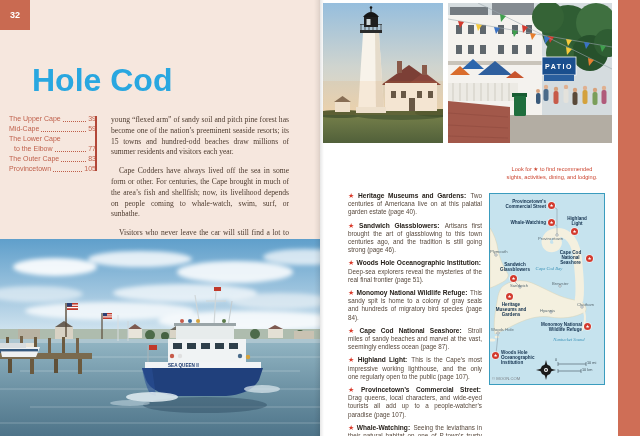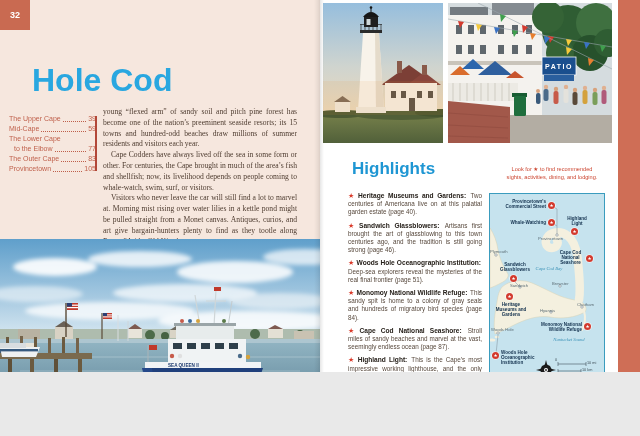--- a/index.html
+++ b/index.html
@@ -1,37 +1,37 @@
 <!DOCTYPE html>
 <html><head>
 <meta charset="utf-8">
 <style>
   html,body{margin:0;padding:0;background:#e9e9e9;}
-  .spread{position:relative;width:640px;height:372px;display:flex;font-family:"Liberation Sans",sans-serif;overflow:hidden;background:#0c4a6e;}
+  .spread{position:relative;width:640px;height:436px;display:flex;font-family:"Liberation Sans",sans-serif;overflow:hidden;background:#0c4a6e;}
   .page{position:relative;width:320px;height:436px;overflow:hidden;}
   .page-left{background:#f6e7de;}
   .page-right{background:#ffffff;}
   .spine{position:absolute;left:314px;top:0;width:10px;height:436px;z-index:6;pointer-events:none;
     background:linear-gradient(90deg,rgba(0,0,0,0) 0%,rgba(0,0,0,.06) 40%,rgba(0,0,0,.10) 58%,rgba(0,0,0,0) 100%);}
 
   
   .pagenum-badge{position:absolute;left:0;top:0;width:30px;height:30px;background:#c96a51;color:#fff;
     font-size:9px;font-weight:bold;display:flex;align-items:center;justify-content:center;}
   .book-title{position:absolute;left:32px;top:62px;color:#29a7e0;font-size:32px;font-weight:bold;letter-spacing:0px;}
   .toc{position:absolute;left:9px;top:114px;width:87px;color:#bf5f4a;font-size:7px;line-height:10px;}
   .toc-row{display:flex;align-items:flex-end;}
   .toc-label{white-space:nowrap;}
   .toc-dots{flex:1;border-bottom:1.5px dotted #bf5f4a;margin:0 2px 2px 2px;min-width:4px;}
   .toc-page{white-space:nowrap;}
   .toc-indent .toc-label{padding-left:5px;}
   .red-rule{position:absolute;left:95px;top:116px;width:2px;height:55px;background:#b24738;}
   .intro{position:absolute;left:103px;top:107px;width:194px;color:#4d3b2f;}
   .intro-lead{font-family:"Liberation Sans",sans-serif;font-weight:bold;color:#2f2317;font-size:8.6px;letter-spacing:-0.2px;
     white-space:nowrap;margin:0 0 3px 0;}
-  .intro p{font-family:"Liberation Serif",serif;font-size:7.6px;line-height:10.8px;text-align:justify;margin:0;}
+  .intro p{font-family:"Liberation Serif",serif;font-size:7.6px;line-height:10.8px;text-align:justify;margin:8px;}
   .intro p.ind{text-indent:8px;}
   .photo{position:absolute;overflow:hidden;}
   .harbor-photo{left:0;top:239px;width:320px;height:197px;}
 
   
   .lighthouse-photo{left:3px;top:3px;width:120px;height:140px;}
   .street-photo{left:128px;top:3px;width:164px;height:140px;}
   .orange-band{position:absolute;left:298px;top:0;width:22px;height:436px;background:#cf6e56;}
   .hl-title{position:absolute;left:32px;top:159px;color:#1e96d3;font-size:17px;font-weight:bold;}
   .hl-note{position:absolute;left:178px;top:166px;width:108px;color:#cc4631;font-size:5.6px;line-height:7.5px;text-align:center;}
@@ -95,21 +95,21 @@
         <span class="toc-label">Provincetown</span>
         <span class="toc-dots"></span>
         <span class="toc-page">105</span>
       </div>
     </div>
 
     <div class="red-rule"></div>
 
     <div class="intro">
       <p>young “flexed arm” of sandy soil and pitch pine forest has become one of the nation’s preeminent seaside resorts; its 15 towns and hundred-odd beaches draw millions of summer residents and visitors each year.</p>
-      <p class="ind">Cape Codders have always lived off the sea in some form or other. For centuries, the Cape brought in much of the area’s fish and shellfish; now, its livelihood depends on people coming to whale-watch, swim, surf, or visitors.</p>
+      <p class="ind">Cape Codders have always lived off the sea in some form or other. For centuries, the Cape brought in much of the area’s fish and shellfish; now, its livelihood depends on people coming to whale-watch, swim, surf, or sunbathe.</p>
       <p class="ind">Visitors who never leave the car will still find a lot to marvel at. Morning mist rising over water lilies in a kettle pond might be pulled straight from a Monet canvas. Antiques, curios, and art give bargain-hunters plenty to find as they tootle along Route 6A (the Old King’s</p>
     </div>
 
     <div class="photo harbor-photo">
       <svg class="scene" width="320" height="197" viewBox="0 0 320 197" xmlns="http://www.w3.org/2000/svg">
         <defs>
           <linearGradient id="hsky" x1="0" y1="0" x2="0" y2="1">
             <stop offset="0" stop-color="#5f9fcb"></stop>
               <stop offset="0.6" stop-color="#a9cbe2"></stop>
               <stop offset="1" stop-color="#dcebf3"></stop>
@@ -401,21 +401,20 @@
           <circle cx="147" cy="87" r="2.2" fill="#d8a27c"></circle>
             <rect x="144.5" y="89" width="5" height="13" rx="2" fill="#7a9e5a"></rect>
           <circle cx="156" cy="85" r="2.2" fill="#e0b090"></circle>
             <rect x="153.5" y="87" width="5" height="14" rx="2" fill="#b05a7a"></rect>
           <circle cx="90" cy="88" r="2" fill="#d8a27c"></circle>
             <rect x="88" y="90" width="4.5" height="11" rx="2" fill="#3a5a7a"></rect>
         </g>
       </svg>
     </div>
 
-    <div class="hl-title">Highlights</div>
 
     <div class="hl-note">
       <span>Look for ★ to find recommended</span><br>
       <span>sights, activities, dining, and lodging.</span>
     </div>
 
     <div class="hl-list">
       <p class="hl-item"><span class="hl-star">★</span><span class="hl-head">Heritage Museums and Gardens:</span> <span>Two centuries of Americana live on at this palatial garden estate (page 40).</span></p>
       <p class="hl-item"><span class="hl-star">★</span><span class="hl-head">Sandwich Glassblowers:</span> <span>Artisans first brought the art of glassblowing to this town centuries ago, and the tradition is still going strong (page 46).</span></p>
       <p class="hl-item"><span class="hl-star">★</span><span class="hl-head">Woods Hole Oceanographic Institution:</span> <span>Deep-sea explorers reveal the mysteries of the real final frontier (page 51).</span></p>

